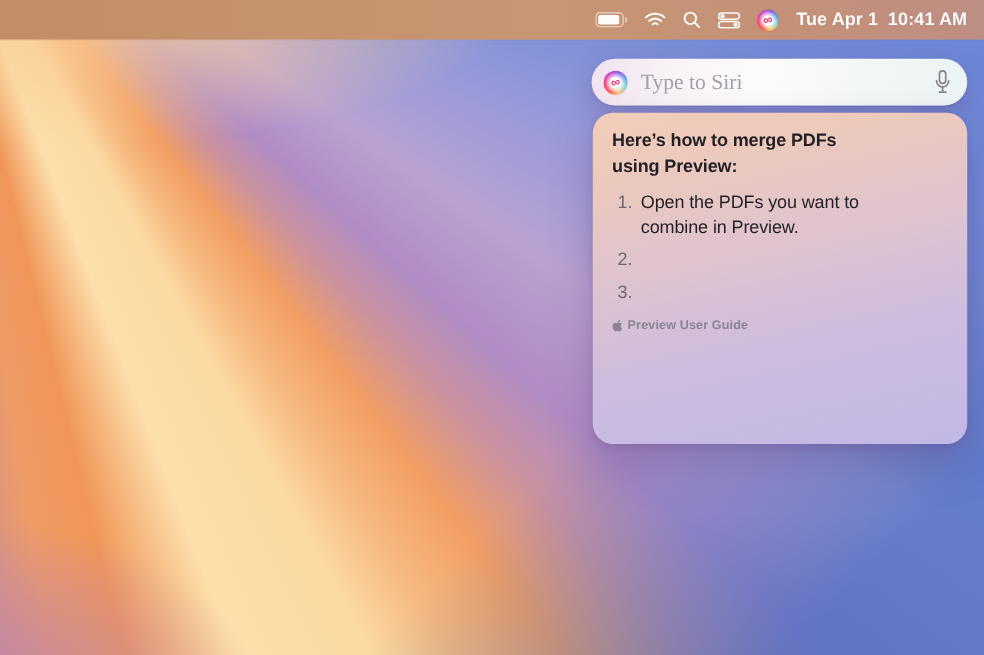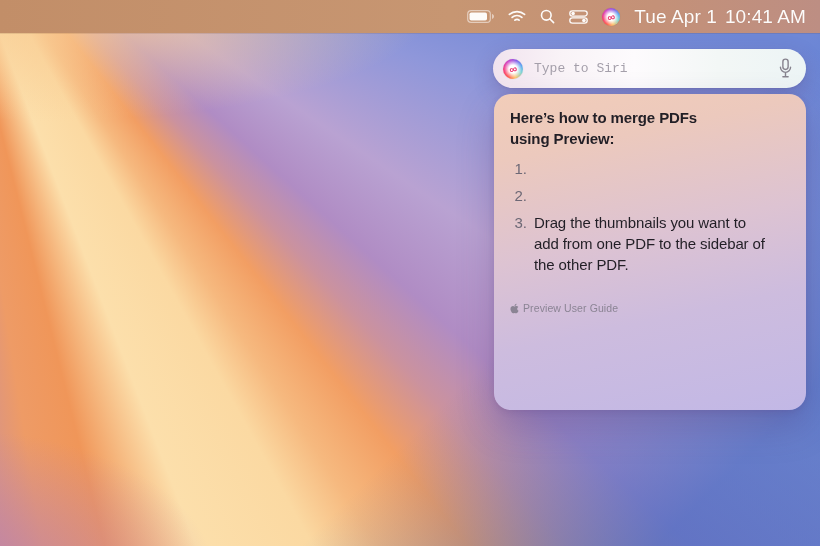--- a/index.html
+++ b/index.html
@@ -18,55 +18,55 @@
         #f09659 166deg, #ee9b66 171deg, #cb8f99 177deg, #bc84ae 180deg);
   }
 
   
   .menubar{position:absolute;top:0;left:0;right:0;height:33px;
     background:linear-gradient(90deg,#c28e68 0%,#c79672 55%,#c49178 80%,#bd8e83 100%);
     box-shadow:0 0.5px 0 rgba(90,50,25,.25);
     display:flex;align-items:center;justify-content:flex-end;
     gap:14px;padding-right:14px;color:rgba(255,255,255,0.96);}
   .mb-icon{display:flex;align-items:center;justify-content:center;height:33px;cursor:default;}
-  .clock{display:flex;gap:8px;font-size:19px;font-weight:400;letter-spacing:0.1px;
+  .clock{display:flex;gap:8px;font-size:15px;font-weight:700;letter-spacing:0.1px;
     color:rgba(255,255,255,0.97);text-shadow:0 0 1px rgba(120,80,50,.2);}
 
   .siri-orb{width:18px;height:18px;border-radius:50%;position:relative;flex:none;
     background:
       radial-gradient(circle at 50% 50%, #ffffff 28%, rgba(255,255,255,0) 64%),
       conic-gradient(from 210deg, #ff5d52, #f73b77 50deg, #d344c4 110deg, #8a5ae8 170deg,
                      #59a8f0 220deg, #7fd4d4 262deg, #ffc46b 315deg, #ff5d52 360deg);
     box-shadow:0 0 1px rgba(0,0,0,.2);}
   .siri-orb span{position:absolute;inset:0;display:flex;align-items:center;justify-content:center;
     font-size:11px;font-weight:bold;color:#e8336e;transform:rotate(-14deg);line-height:1;}
 
   
   .siri-input{position:absolute;left:493px;top:49px;width:313px;height:39px;border-radius:20px;
     box-sizing:border-box;display:flex;align-items:center;padding:0 11px 0 10px;
     background:linear-gradient(90deg,#f1e3ee 0%,#f9f3f7 22%,#fdfbfd 45%,#f3f7f6 72%,#ecf4f5 100%);
     box-shadow:0 7px 20px rgba(90,60,120,0.28),0 1px 2px rgba(90,60,120,0.15);}
   .siri-input .siri-orb{width:20px;height:20px;}
   .siri-field{flex:1;border:none;outline:none;background:transparent;margin-left:9px;
-    font-family:Liberation Mono, monospace;font-size:13px;color:#46424c;}
+    font-family:Liberation Serif, serif;font-size:18px;color:#46424c;}
   .siri-field::placeholder{color:#a49faa;opacity:1;}
   .mic-btn{background:none;border:none;padding:2px;display:flex;cursor:pointer;color:#87838e;}
 
   
-  .siri-card{position:absolute;left:494px;top:94px;width:312px;height:316px;border-radius:17px;
+  .siri-card{position:absolute;left:494px;top:94px;width:312px;height:276px;border-radius:17px;
     box-sizing:border-box;padding:13px 16px 11px 16px;color:#221f26;
     background:linear-gradient(168deg,#f2cdb9 0%,#ecc9bd 18%,#ddc3d2 45%,#cdbcde 68%,#c2b8e6 100%);
     box-shadow:0 16px 36px rgba(80,50,110,0.28),0 2px 6px rgba(80,50,110,0.15);}
   .card-title{font-size:15px;line-height:21px;font-weight:700;white-space:pre-line;letter-spacing:-0.1px;}
   .steps{margin-top:9px;display:flex;flex-direction:column;gap:6px;}
   .step{display:flex;gap:7px;font-size:15px;line-height:21px;}
   .step-num{flex:none;width:17px;text-align:right;color:#6d6875;}
   .step-text{white-space:pre-line;letter-spacing:-0.1px;}
-  .card-source{margin-top:27px;display:flex;align-items:center;gap:4px;
-    color:#8b8494;font-size:10.5px;font-weight:400;cursor:pointer;letter-spacing:0.1px;}
+  .card-source{margin-top:11px;display:flex;align-items:center;gap:4px;
+    color:#8b8494;font-size:10.5px;font-weight:700;cursor:pointer;letter-spacing:0.1px;}
   .card-source svg{flex:none;}
 </style>
 </head>
 <body>
 
 <div class="screen">
   <div class="wallpaper"></div>
 
   <div class="menubar">
     <div class="mb-icon">
@@ -123,29 +123,28 @@
     </button>
   </div>
 
   <div class="siri-card">
     <div class="card-title">Here’s how to merge PDFs
 using Preview:</div>
 
     <div class="steps">
       <div class="step">
         <span class="step-num">1.</span>
+        <span class="step-text">Open the PDFs you want to
+combine in Preview.</span>
       </div>
       <div class="step">
         <span class="step-num">2.</span>
       </div>
       <div class="step">
         <span class="step-num">3.</span>
-        <span class="step-text">Drag the thumbnails you want to
-add from one PDF to the sidebar of
-the other PDF.</span>
       </div>
     </div>
 
     <div class="card-source">
       <svg width="9" height="11" viewBox="0 0 384 512" fill="currentColor">
         <path d="M318.7 268.7c-.2-36.7 16.4-64.4 50-84.8-18.8-26.9-47.2-41.7-84.7-44.6-35.5-2.8-74.3 20.7-88.5 20.7-15 0-49.4-19.7-76.4-19.7C63.3 141.2 4 184.8 4 273.5q0 39.3 14.4 81.2c12.8 36.7 59 126.7 107.2 125.2 25.2-.6 43-17.9 75.8-17.9 31.8 0 48.3 17.9 76.4 17.9 48.6-.7 90.4-82.5 102.6-119.3-65.2-30.7-61.7-90-61.7-91.9zm-56.6-164.2c27.3-32.4 24.8-61.9 24-72.5-24.1 1.4-52 16.4-67.9 34.9-17.5 19.8-27.8 44.3-25.6 71.9 26.1 2 49.9-11.4 69.5-34.3z"></path>
       </svg>
       <span>Preview User Guide</span>
     </div>
   </div>

